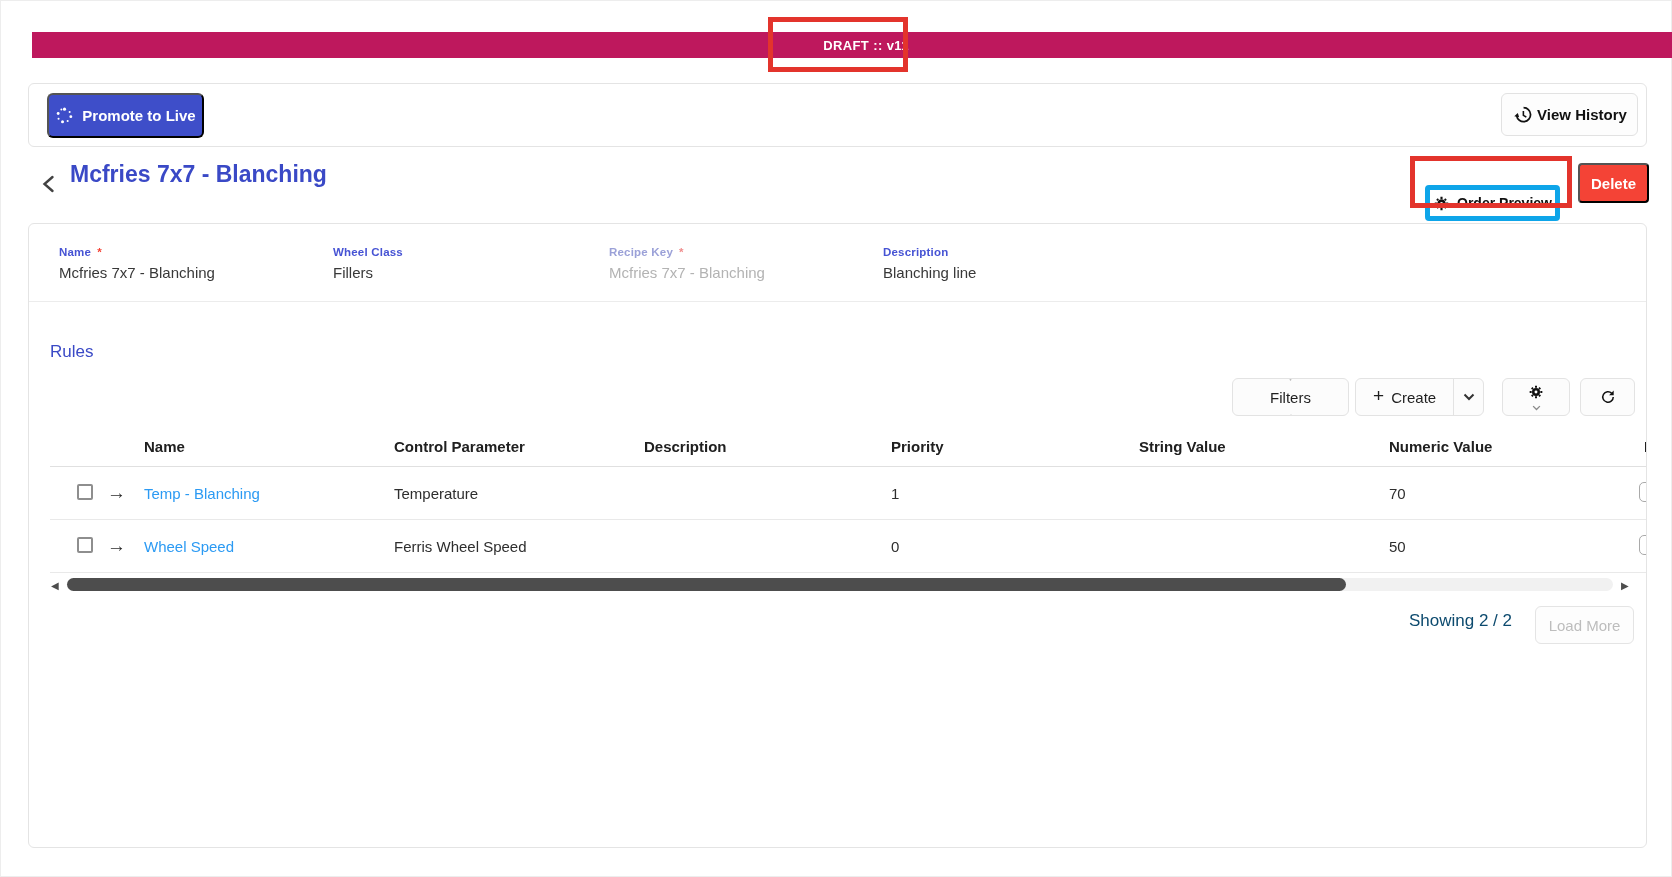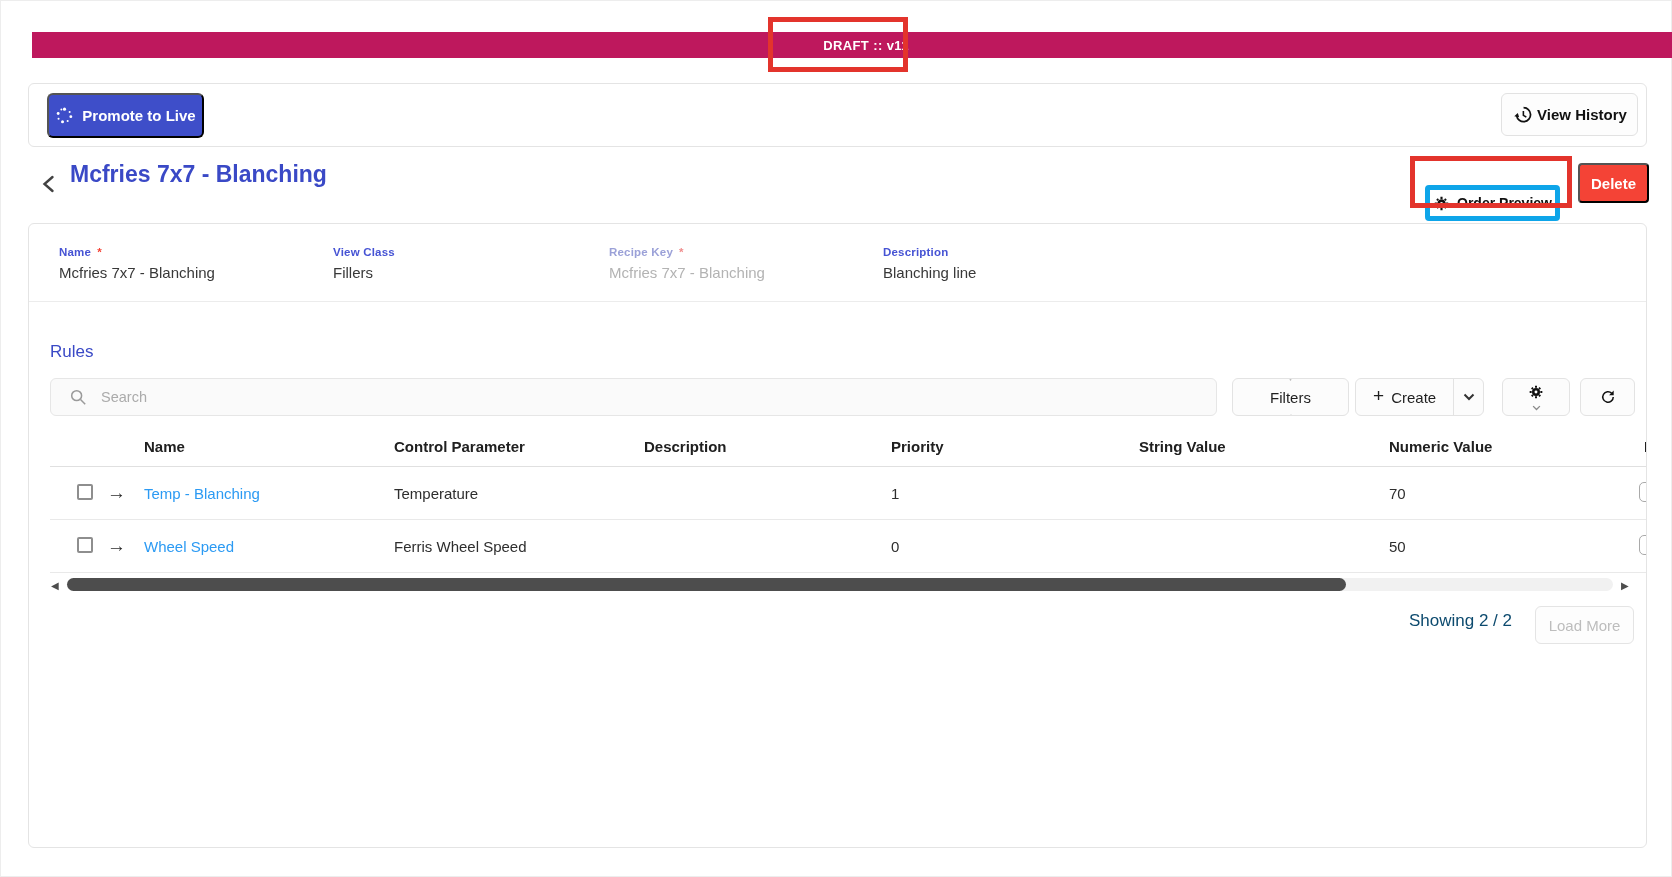--- a/index.html
+++ b/index.html
@@ -154,48 +154,41 @@
 
   <div class="abs fields">
     <div>
       <div class="f-label">
         <span>Name</span><span class="req">*</span>
       </div>
       <div class="f-value">Mcfries 7x7 - Blanching</div>
     </div>
     <div>
       <div class="f-label">
-        <span>View Class</span>
+        <span>Wheel Class</span>
       </div>
       <div class="f-value">Fillers</div>
     </div>
     <div>
       <div class="f-label muted">
         <span>Recipe Key</span><span class="req">*</span>
       </div>
       <div class="f-value muted">Mcfries 7x7 - Blanching</div>
     </div>
     <div>
       <div class="f-label">
         <span>Description</span>
       </div>
       <div class="f-value">Blanching line</div>
     </div>
   </div>
   <div class="abs fields-divider"></div>
 
   <div class="abs rules-title">Rules</div>
 
-  <div class="abs search-box">
-    <svg width="18" height="18" viewBox="0 0 20 20">
-      <circle cx="8.5" cy="8.5" r="5.5" fill="none" stroke="#9a9a9a" stroke-width="1.7"></circle>
-      <path d="M12.8 12.8 18 18" stroke="#9a9a9a" stroke-width="1.7"></path>
-    </svg>
-    <input type="text" placeholder="Search" style="">
-  </div>
 
   <button class="abs tbtn btn-filters">
     <svg width="17" height="13" viewBox="0 0 18 14">
       <path d="M2 2h14M4.5 7h9M7 12h4" stroke="#222" stroke-width="1.7" fill="none"></path>
     </svg>
     <span>Filters</span>
     <svg width="10" height="7" viewBox="0 0 12 8">
       <path d="M1.5 1.5 6 6l4.5-4.5" fill="none" stroke="#8a8a8a" stroke-width="1.8"></path>
     </svg>
   </button>

